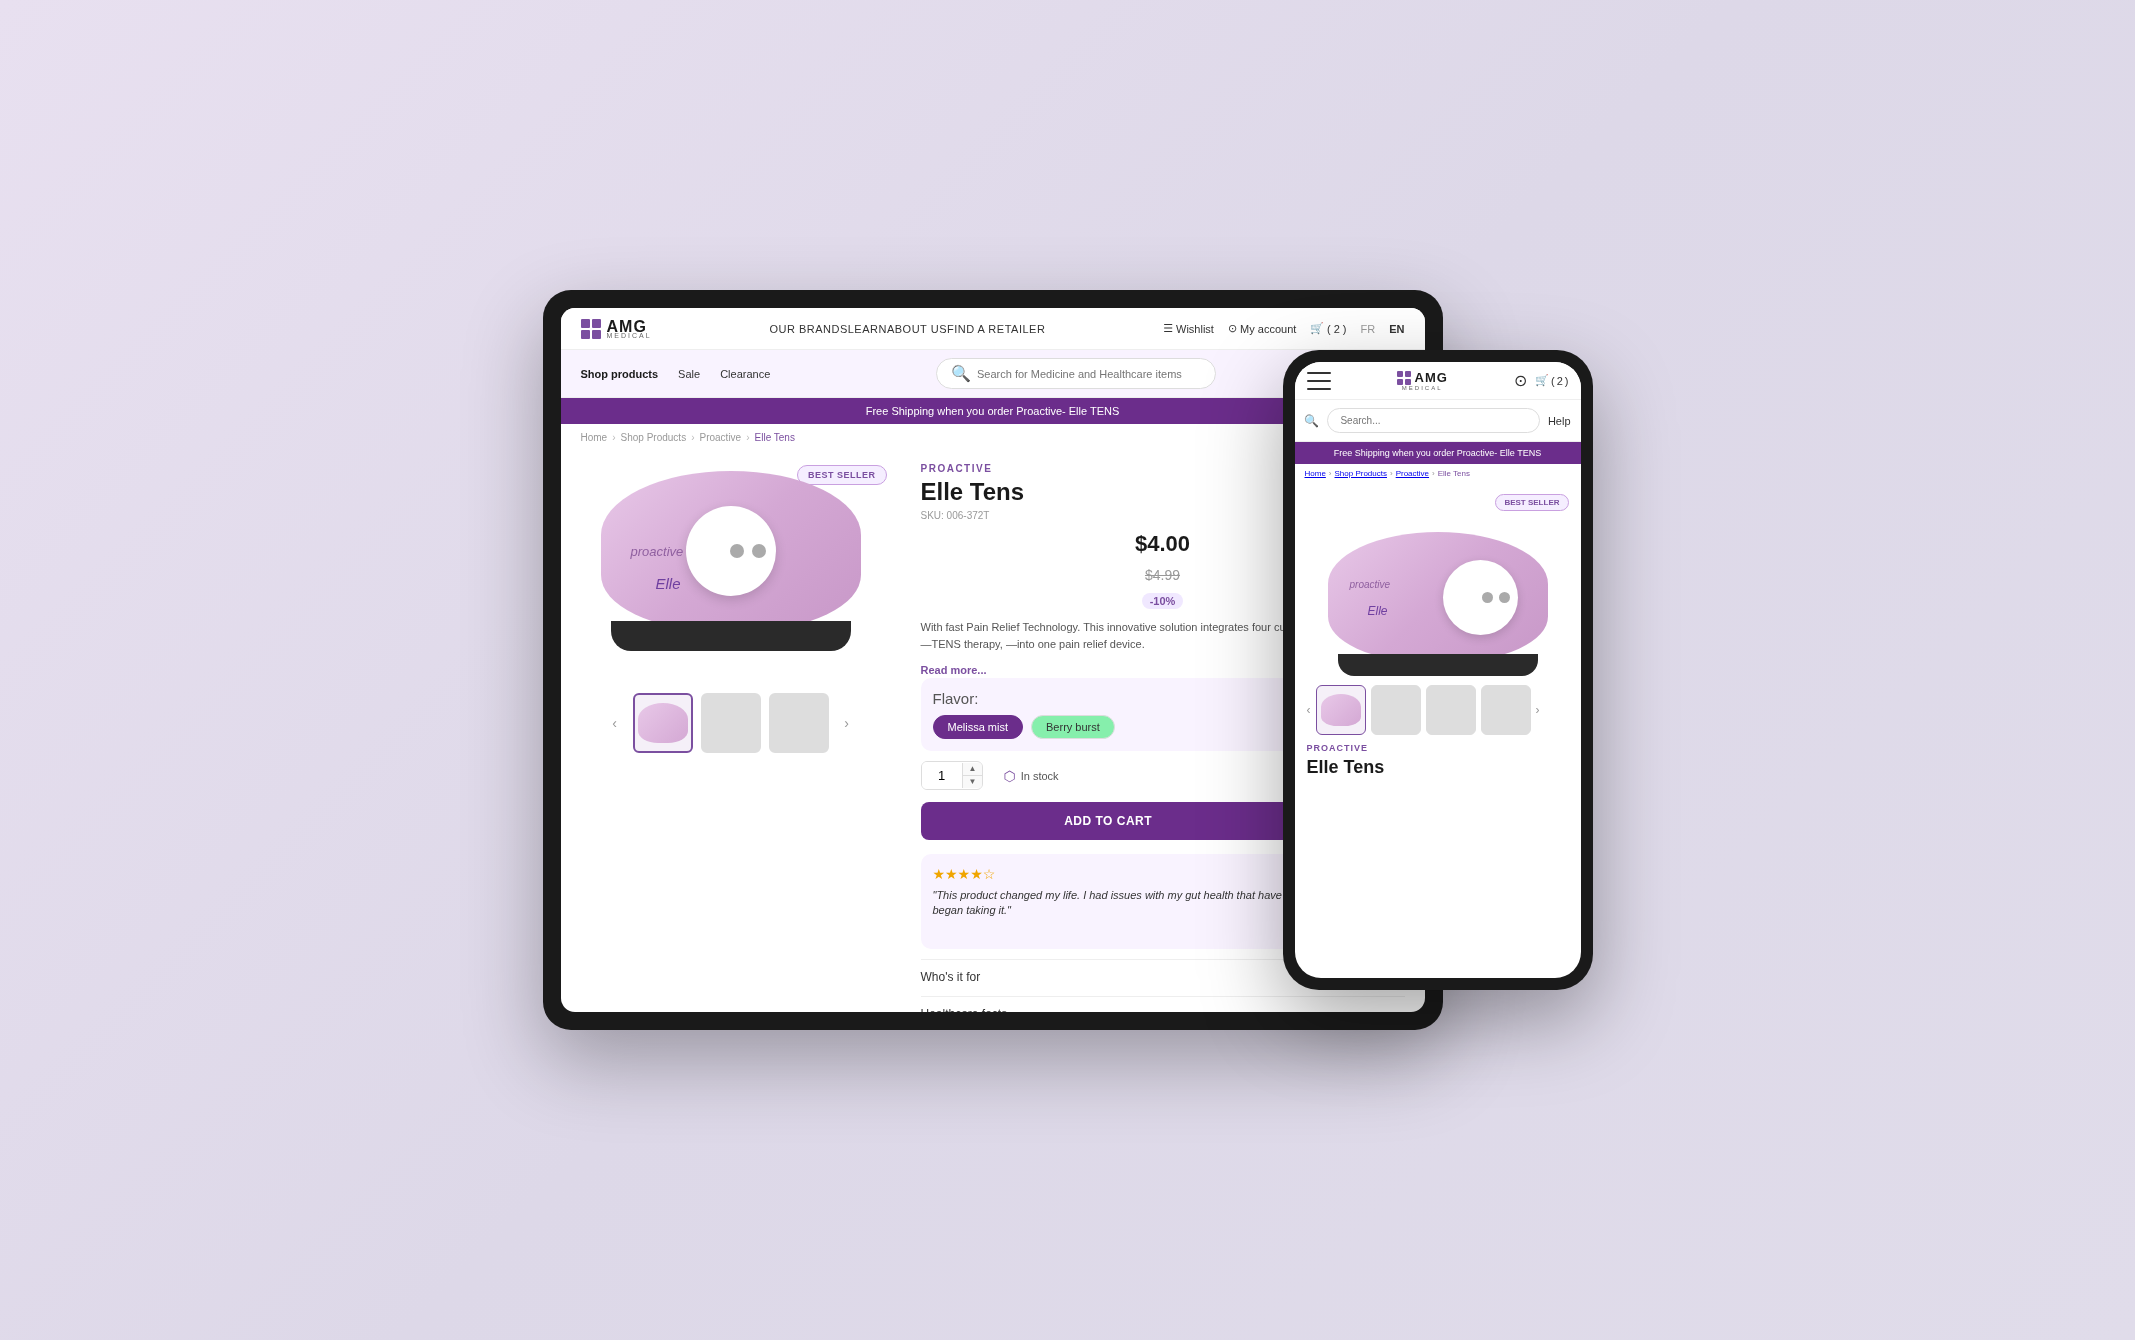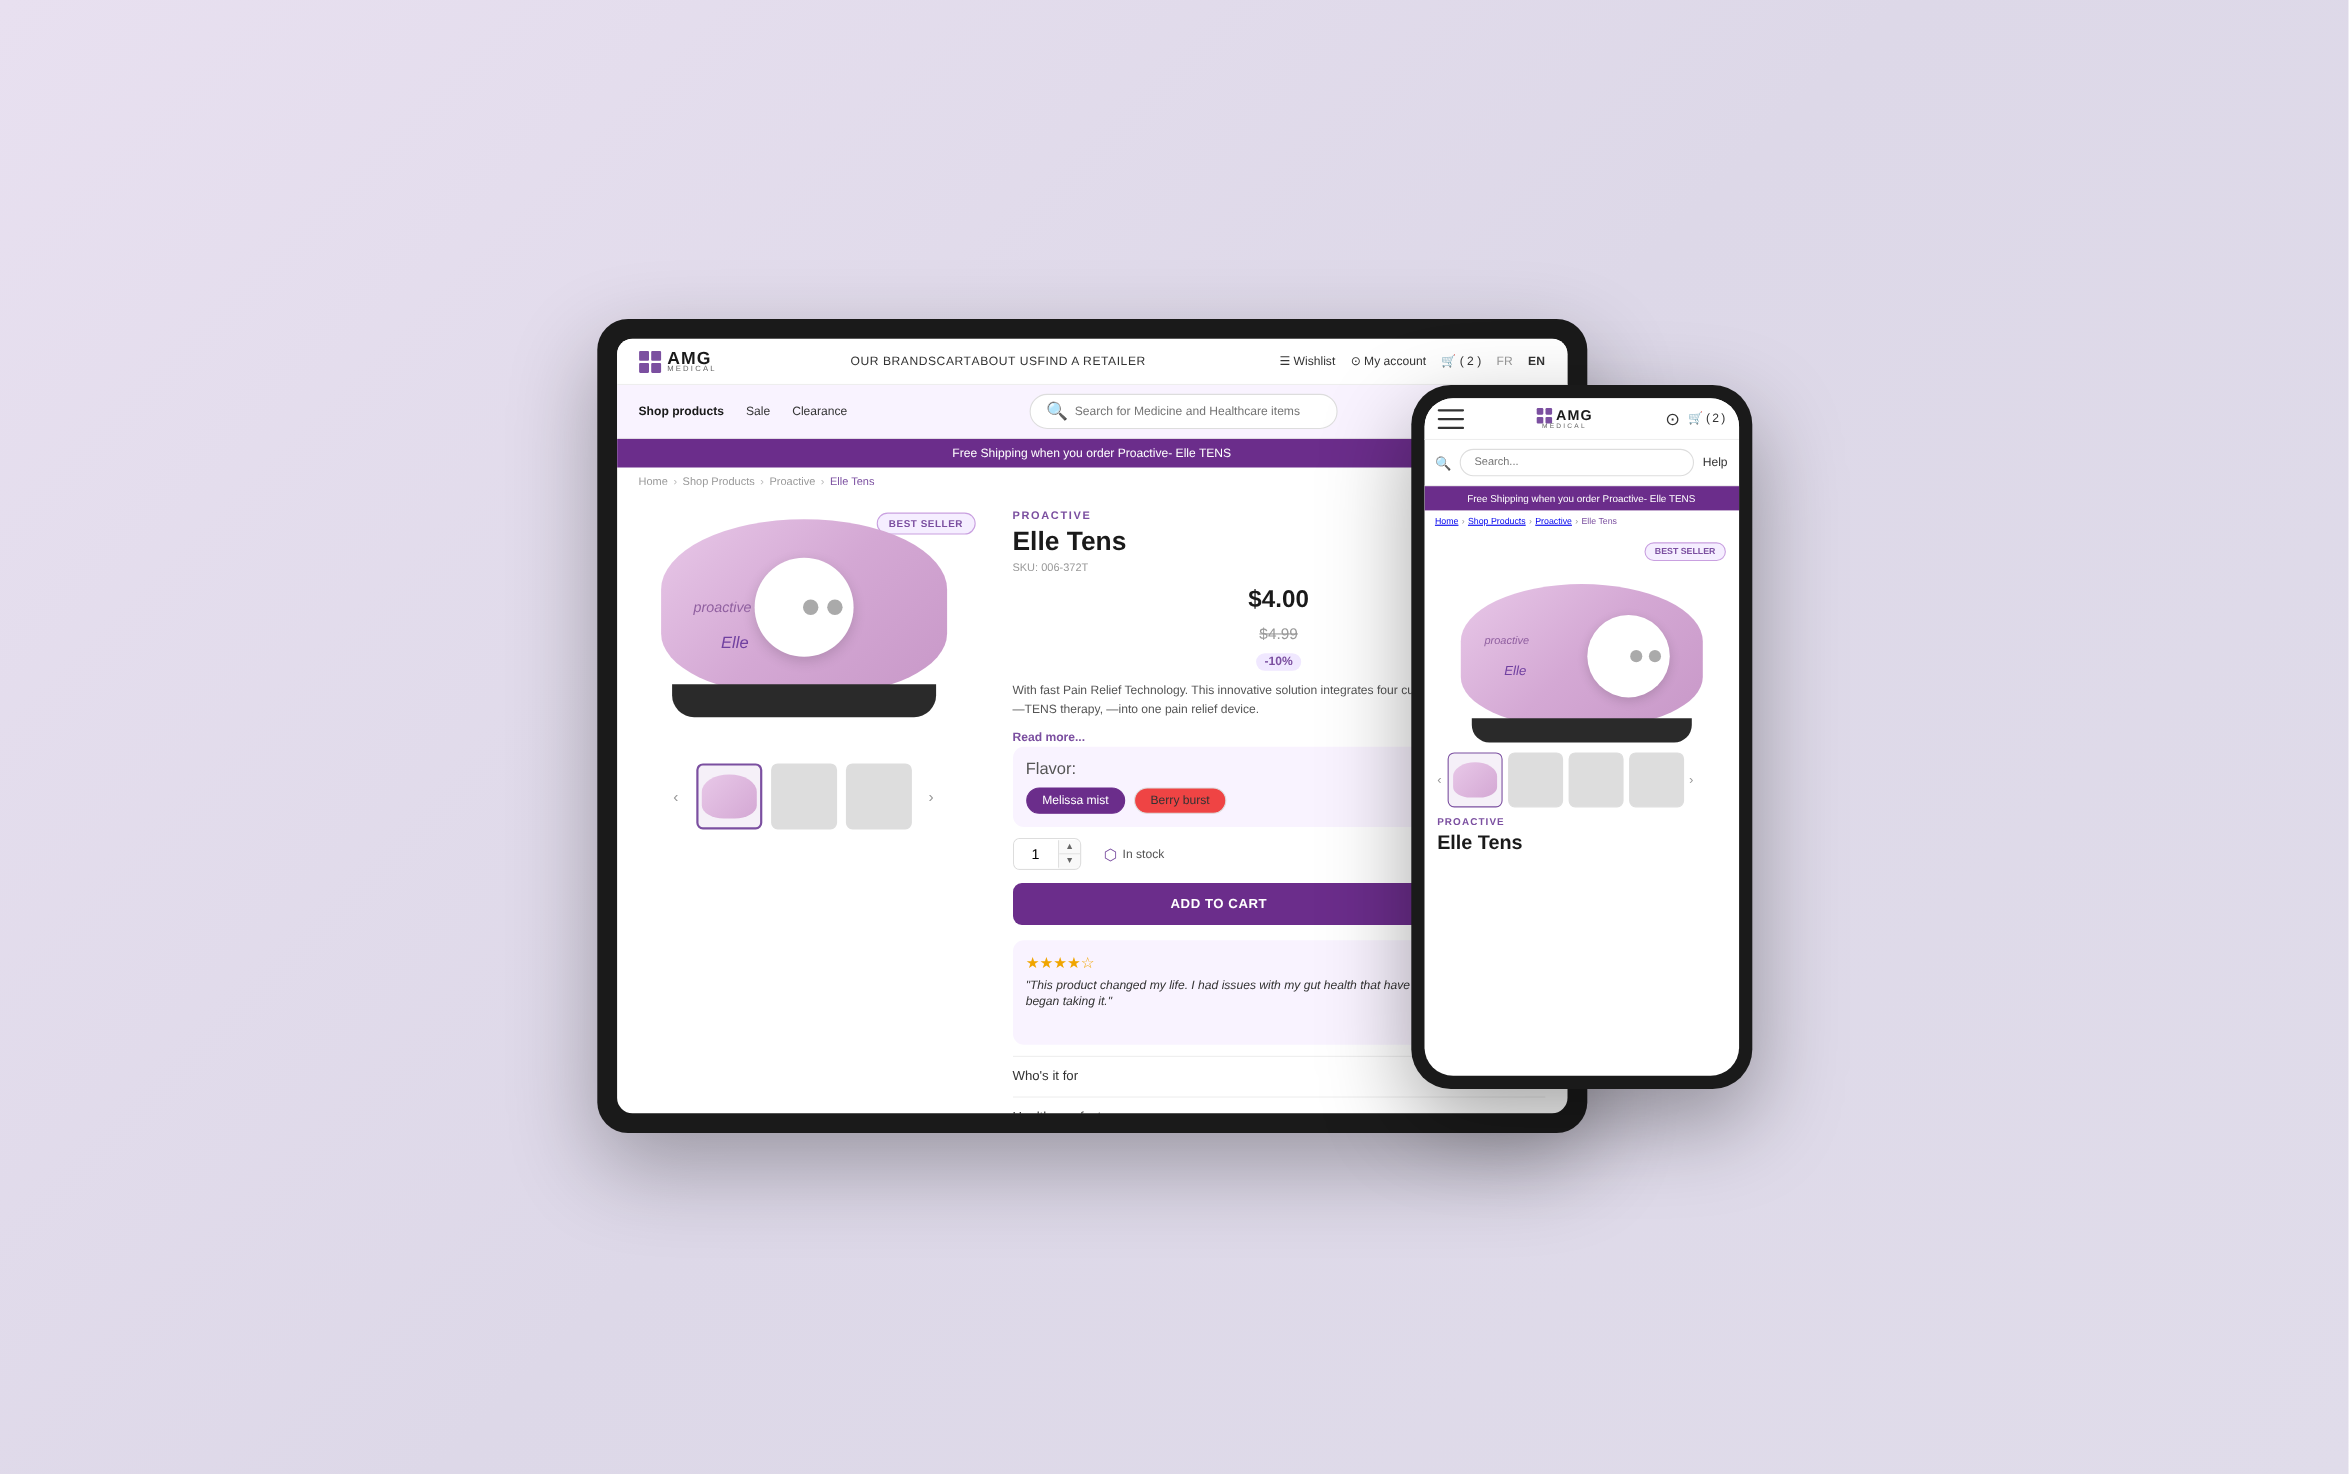--- a/index.html
+++ b/index.html
@@ -375,21 +375,21 @@
     .flavor-options {
       display: flex;
       gap: 8px;
     }
     .flavor-btn {
       padding: 5px 14px;
       border-radius: 20px;
       font-size: 11px;
       border: 1px solid #ddd;
       cursor: pointer;
-      background: #ef4444;
+      background: #86efac;
       color: #333;
     }
     .flavor-btn.active {
       background: #6b2d8b;
       color: #fff;
       border-color: #6b2d8b;
     }
     .qty-stock-row {
       display: flex;
       align-items: center;
@@ -737,21 +737,21 @@
               <span></span>
               <span></span>
           </div>
           <div>
             <span class="logo-text">AMG</span>
             <span class="logo-sub">MEDICAL</span>
           </div>
         </div>
         <nav class="main-nav">
           <a href="#">OUR BRANDS</a>
-          <a href="#">CART</a>
+          <a href="#">LEARN</a>
           <a href="#">ABOUT US</a>
           <a href="#">FIND A RETAILER</a>
         </nav>
         <div class="nav-right">
           <span>
             <span>☰</span>
             <span>Wishlist</span>
           </span>
           <span>
             <span>⊙</span>

